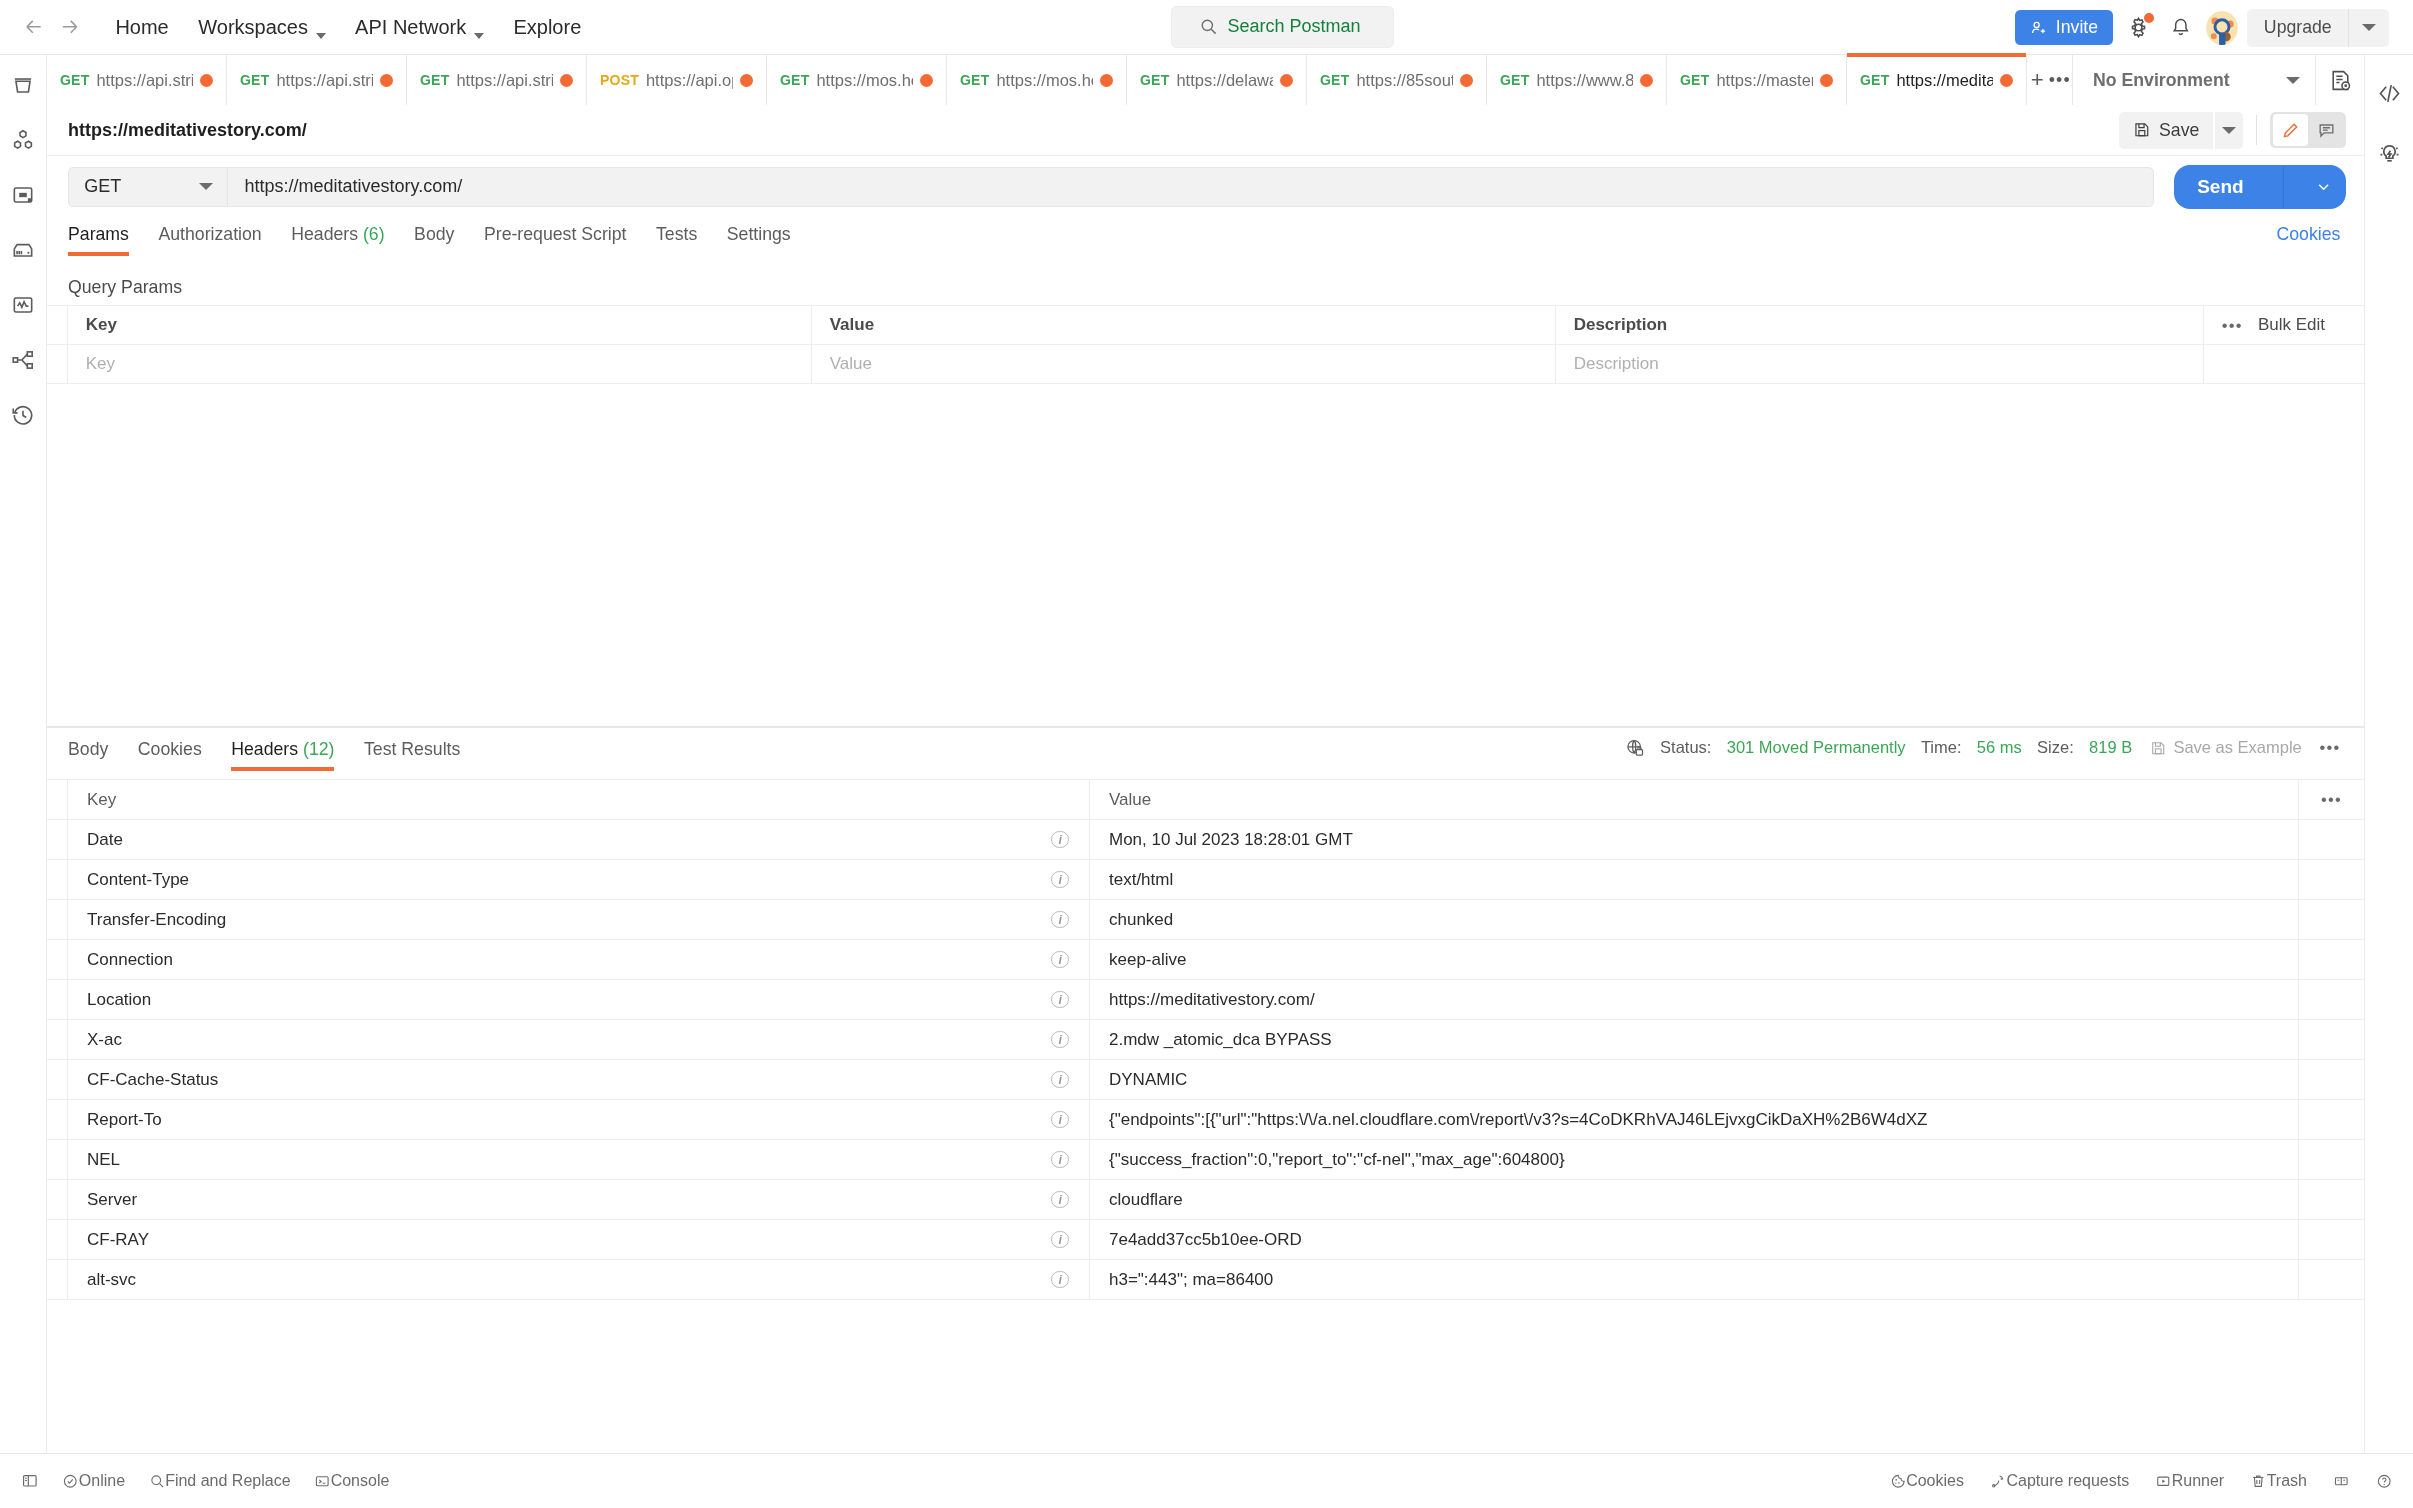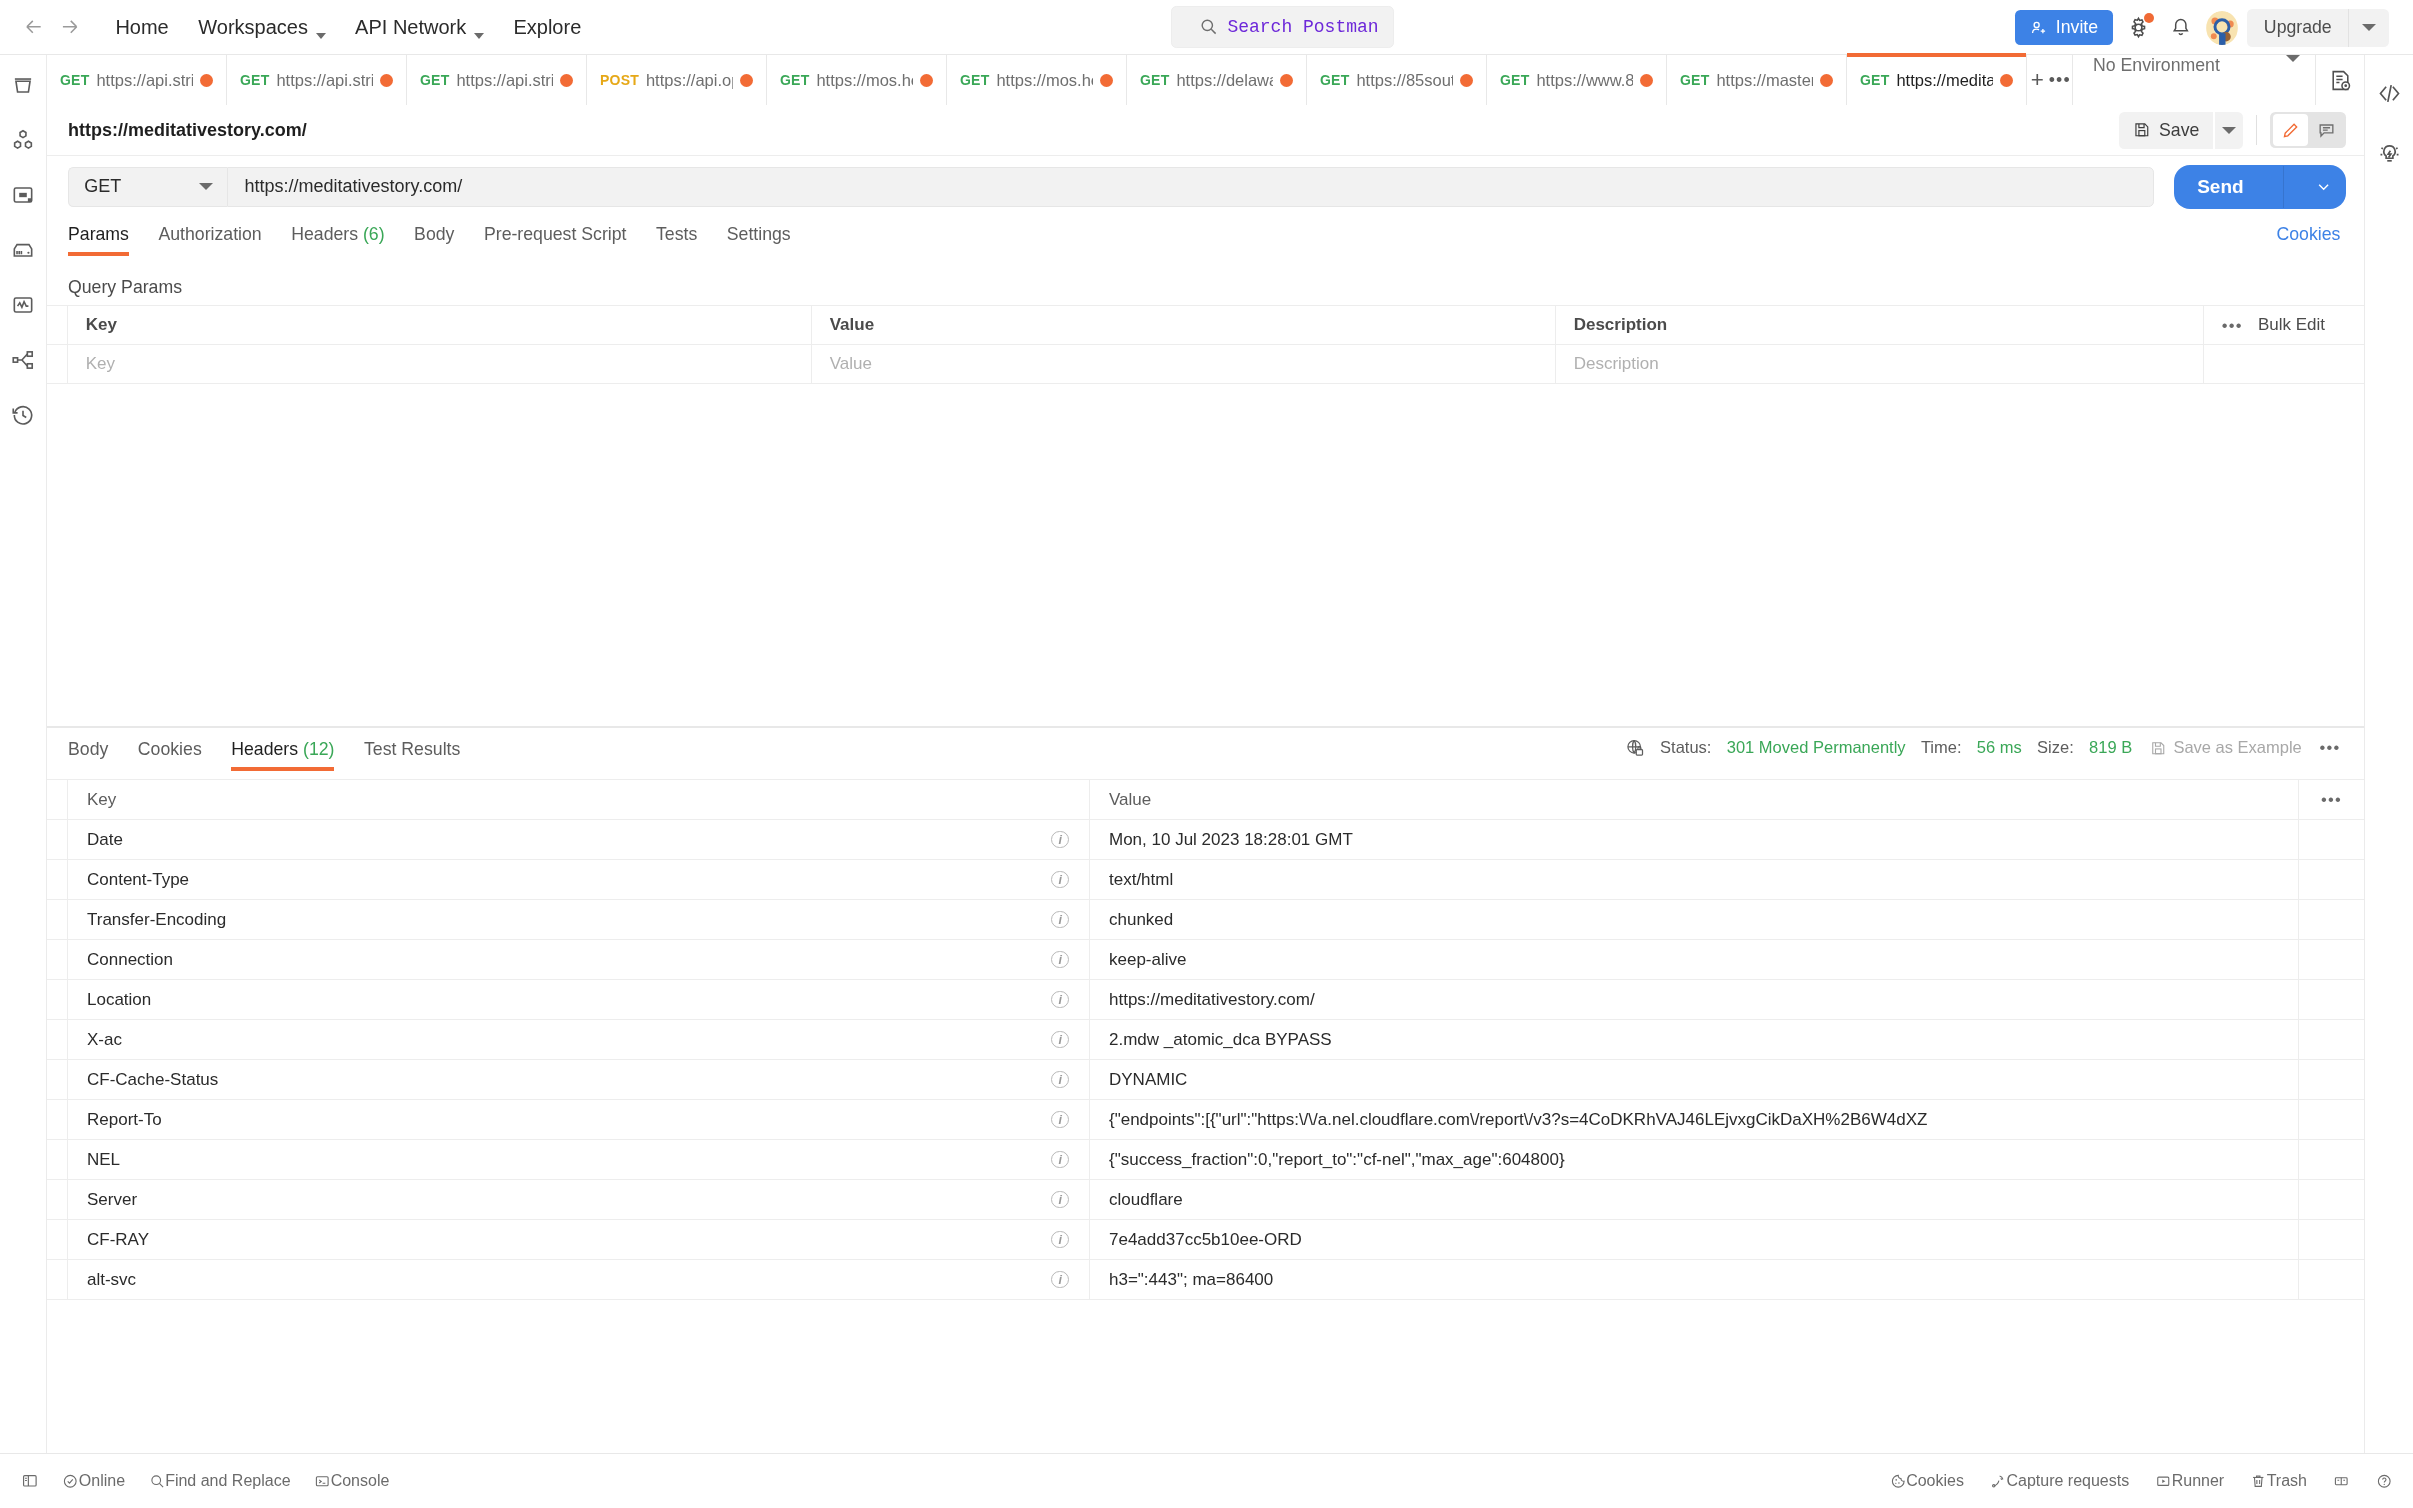--- a/index.html
+++ b/index.html
@@ -32,21 +32,21 @@
   .caret { display:inline-block; width: 0; height: 0;
     border-left: 5.9px solid transparent; border-right: 5.9px solid transparent;
     border-top: 6.5px solid #6b6b6b; }
   .caret.lg { border-left-width: 7px; border-right-width: 7px; border-top-width: 7.7px; }
 
   .searchbox {
     position: absolute; left: 1171px; top: 5.9px; width: 223px; height: 42px;
     background: #f2f2f2; border: 1.2px solid #ededed; border-radius: 5.3px;
     display: flex; align-items: center; gap: 9.4px; padding-left: 27px;
   }
-  .searchbox .label { font-size: 18px; color: #6d28d9; font-family: Liberation Mono, monospace; }
+  .searchbox .label { font-size: 18px; color: #15803d; }
 
   .topright { position: absolute; right: 23.6px; top: 0; height: 55px; display: flex; align-items: center; gap: 8px;}
   .invite-btn {
     background: #3d82e6; color: #fff; height: 35px; border-radius: 5.3px;
     display: flex; align-items: center; gap: 7.7px; padding: 0 15.3px;
     font-size: 17.7px; font-weight: 500; white-space: nowrap;
   }
   .icon-btn-top {
     width: 34px; height: 34px; display: flex; align-items: center; justify-content: center;
     position: relative; color: #4d4d4d;
@@ -103,22 +103,22 @@
   .tab-plus, .tab-more {
     display: flex; align-items: center; justify-content: center;
     width: 39px; color: #5a5a5a; font-size: 22.4px;
   }
   .tab-more { width: 46px; font-size: 17.7px; letter-spacing: 1.2px; }
   .env-area {
     margin-left: auto; display: flex; align-items: center; gap: 0;
     border-left: 1.2px solid #e8e8e8; height: 100%;
   }
   .env-select {
-    display: flex; align-items: flex-start; justify-content: space-between;
-    width: 242px; padding: 0 15.3px 0 20px; font-size: 17.7px; color: #6e6e6e; height: 100%;
+    display: flex; align-items: center; justify-content: space-between;
+    width: 242px; padding: 0 15.3px 0 20px; font-size: 17.7px; color: #6e6e6e; height: 100%; font-weight: bold;
   }
   .env-icon { width: 49px; display:flex; align-items:center; justify-content:center; color:#4f4f4f; border-left: 1.2px solid #e8e8e8; height:100%;}
 
   
   .titlebar {
     position: absolute; top: 105px; left: 47px; width: 2317px; height: 51px;
     display: flex; align-items: center; border-bottom: 1.8px solid #ededed; background: #fff;
   }
   .req-title { font-size: 18px; font-weight: 600; color: #1f1f1f; margin-left: 21px; }
   .title-actions { margin-left: auto; display: flex; align-items: center; gap: 0; padding-right: 17.7px; }

